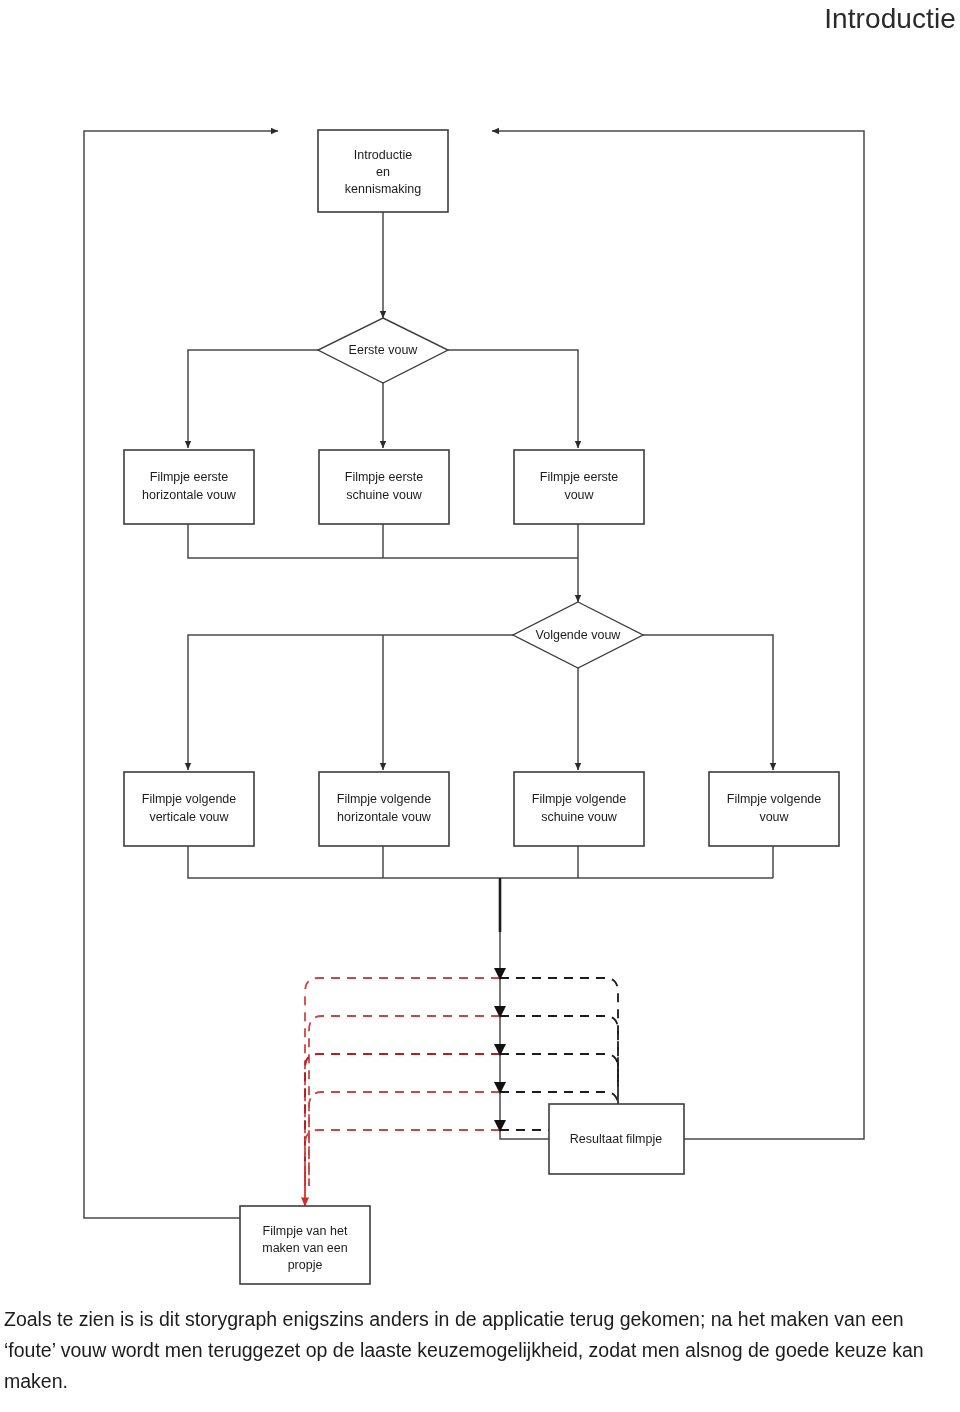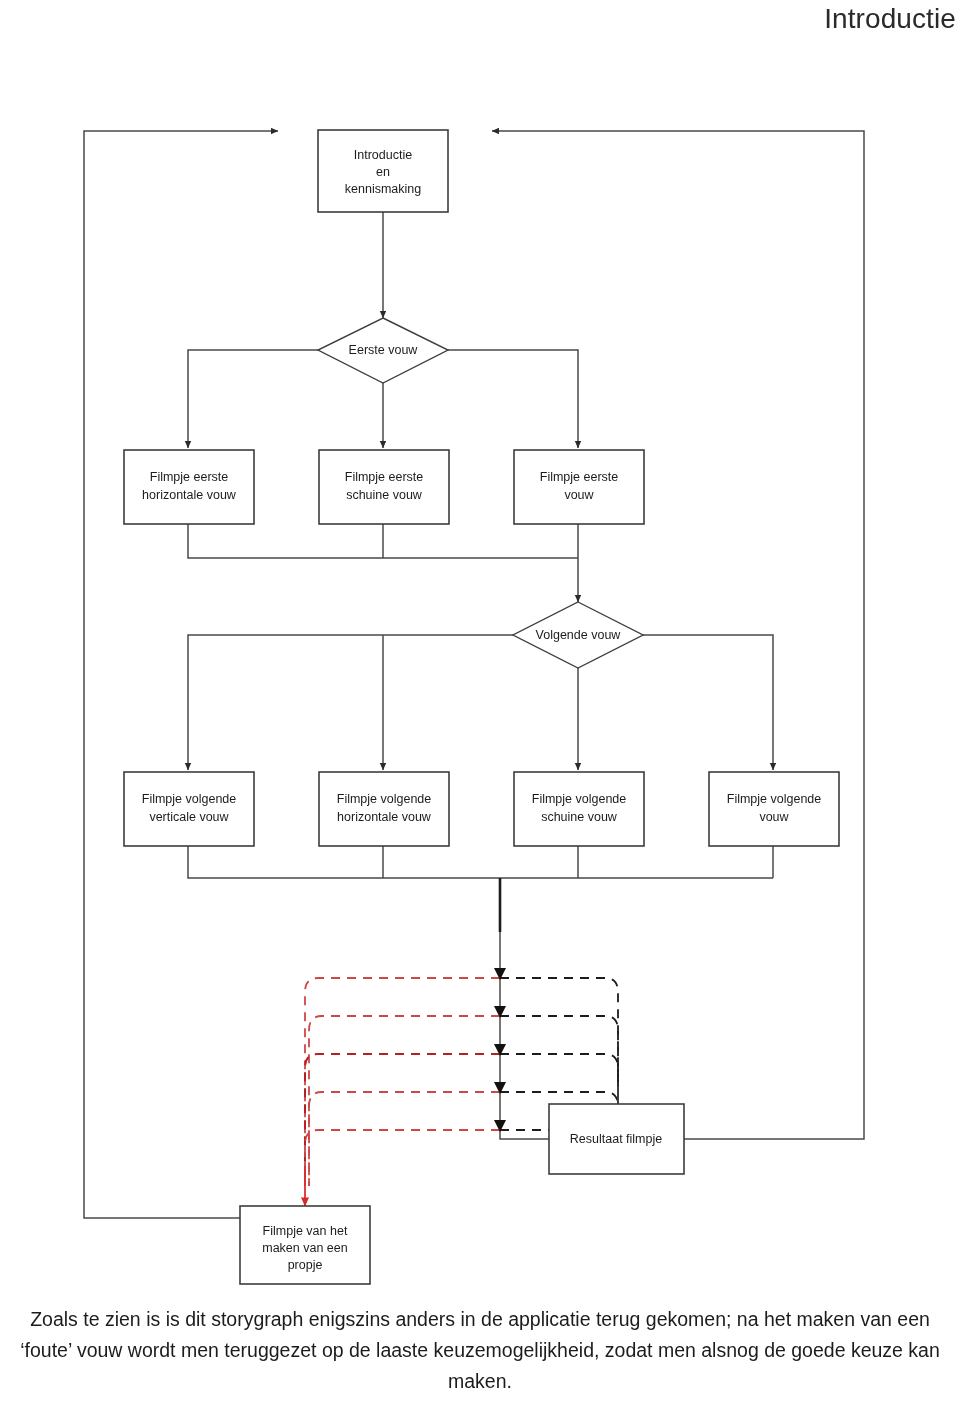--- a/index.html
+++ b/index.html
@@ -92,21 +92,20 @@
     stroke-width: 1.8;
   }
   .caption {
     position: absolute;
     left: 4px;
     top: 1304px;
     width: 952px;
     font-size: 19.5px;
     line-height: 31px;
     color: #1c1c1c;
-    text-align: center;
   }
 </style>
 </head>
 <body>
 
 <div id="page">
 
   <div class="page-title">Introductie</div>
 
   <div id="diagram-wrap">

